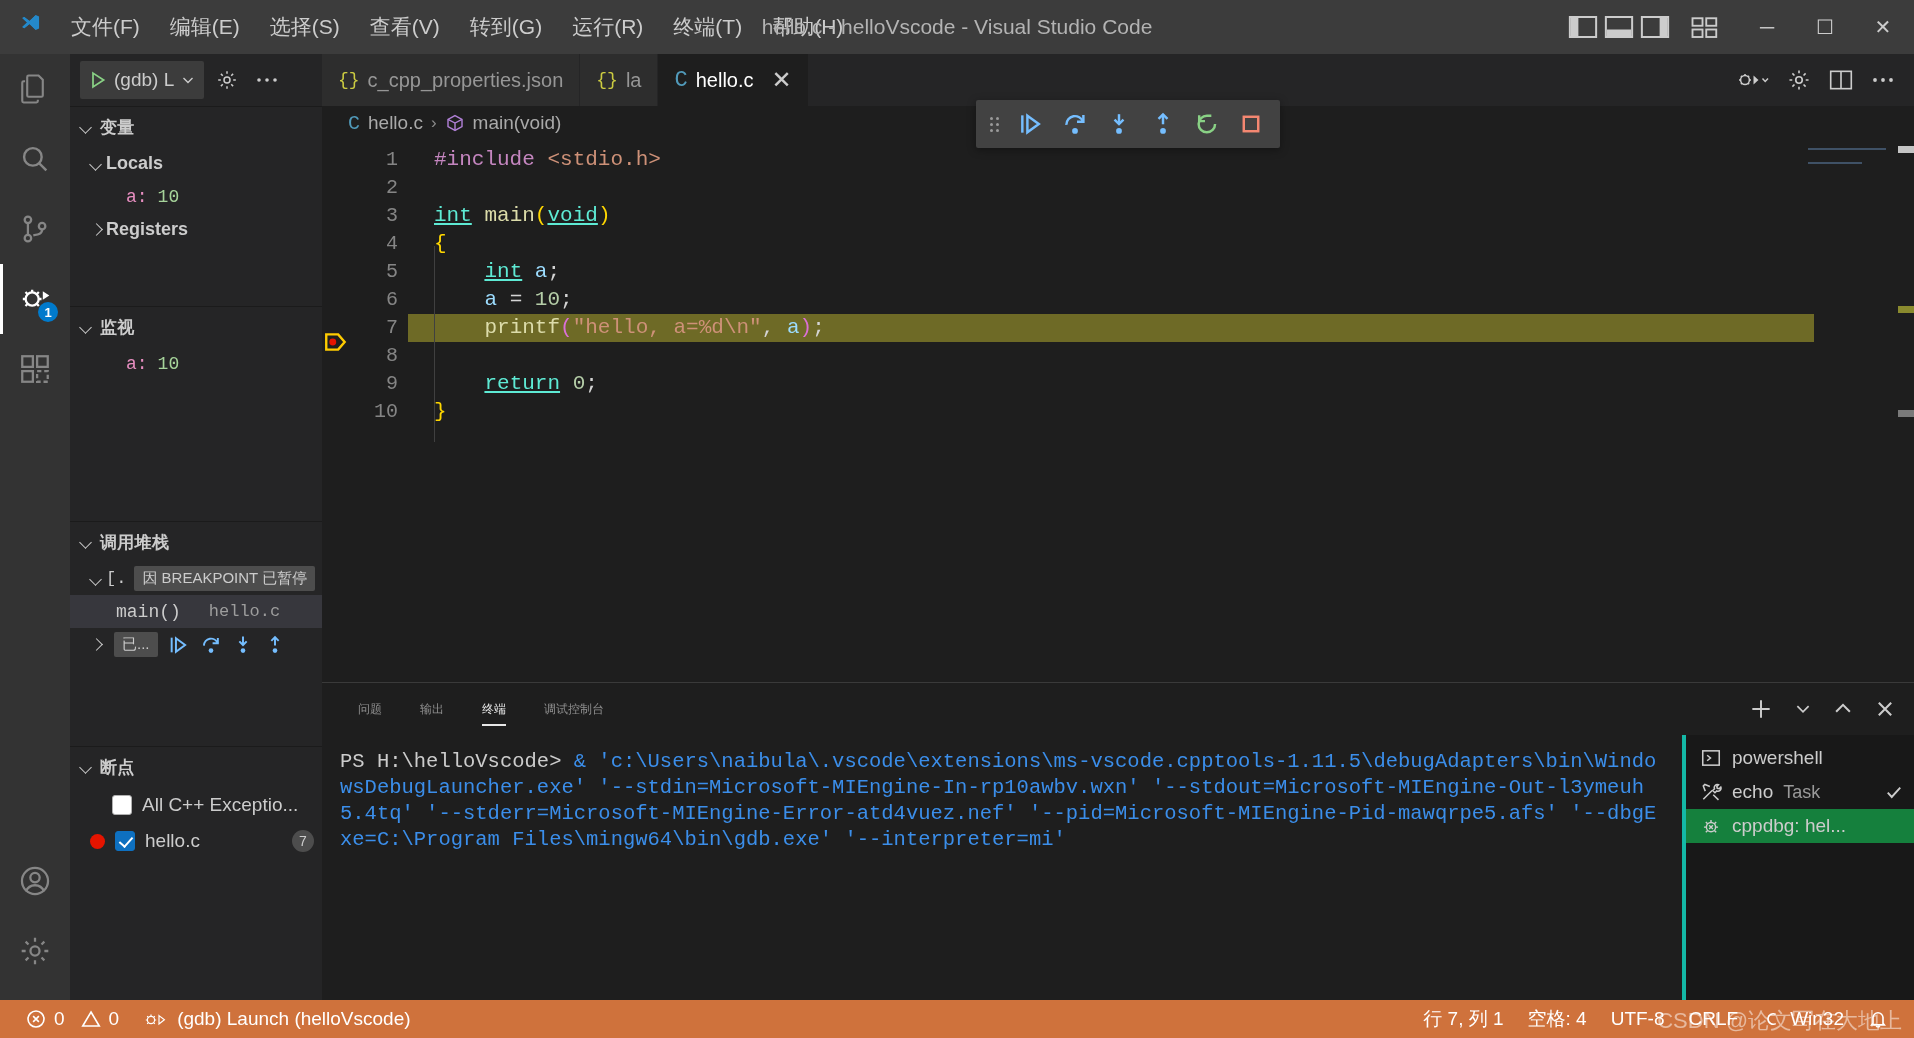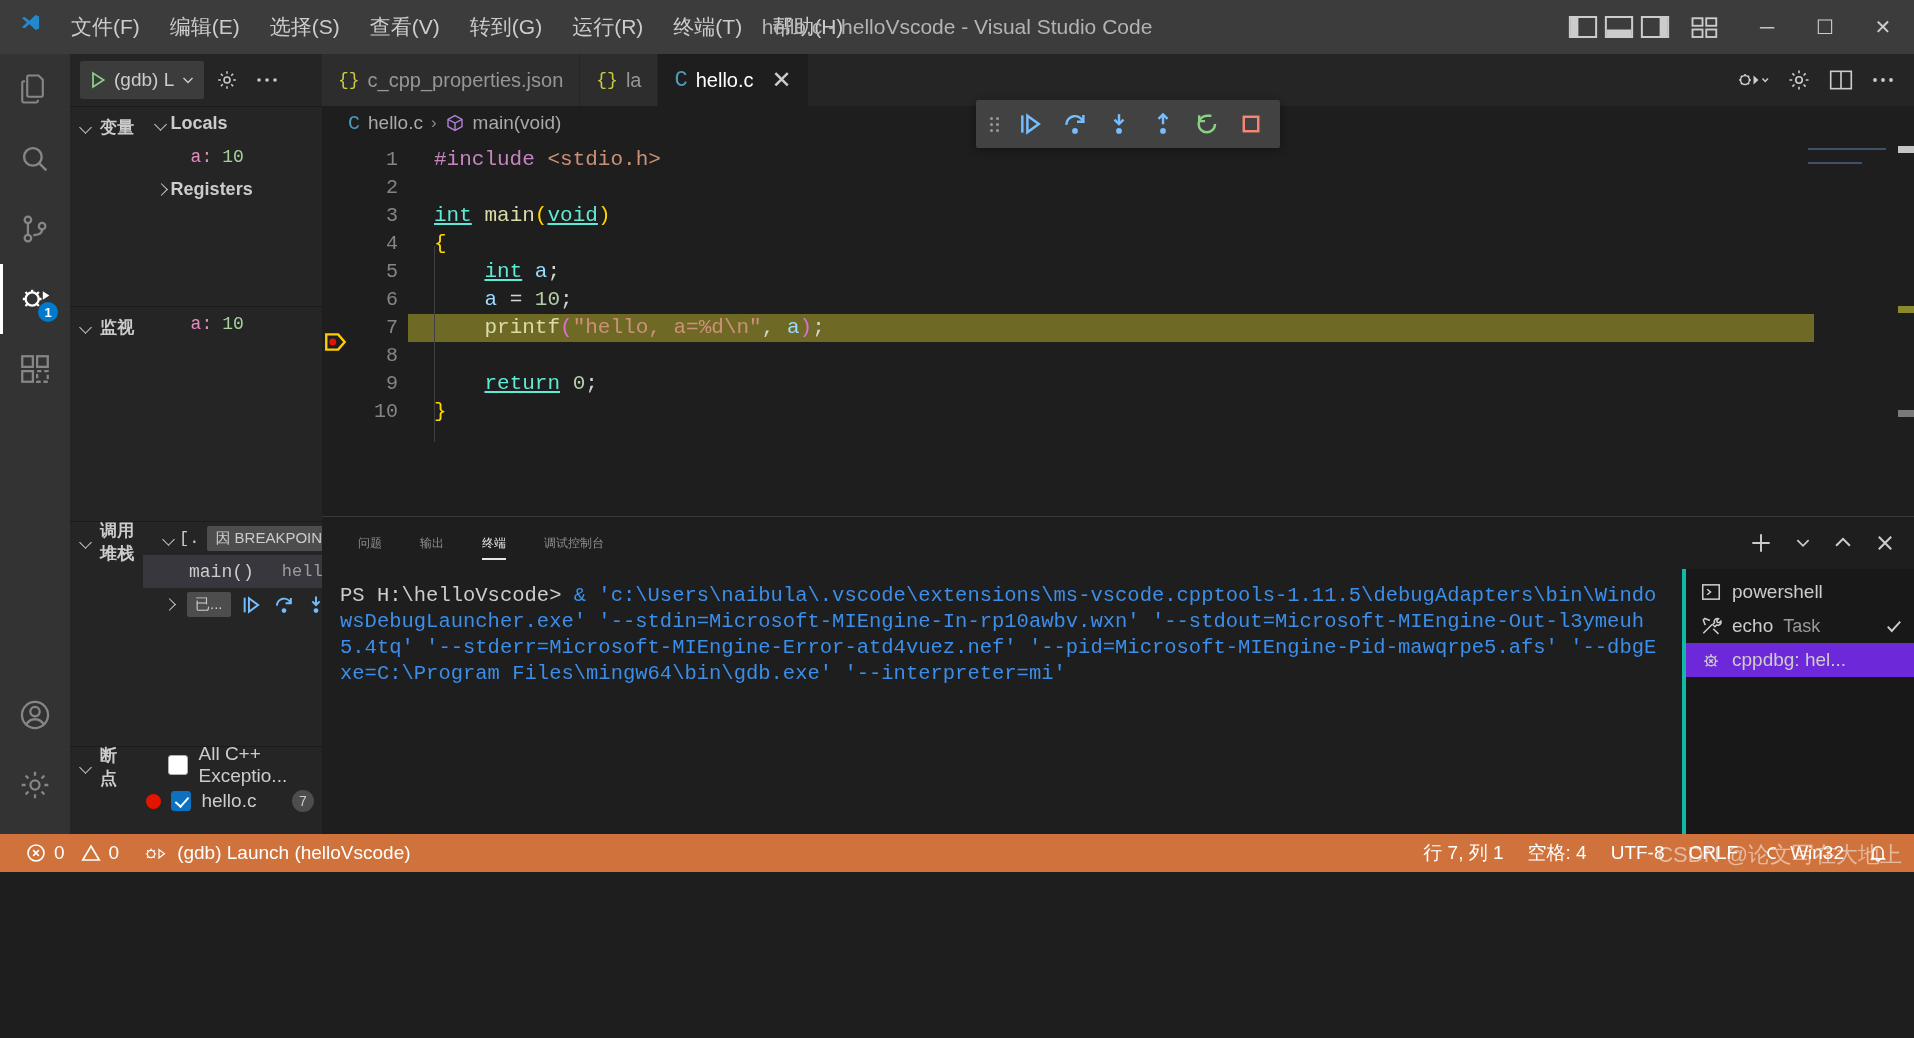--- a/index.html
+++ b/index.html
@@ -2,21 +2,21 @@
 <html><head>
 <meta charset="utf-8">
 <style>
   * { box-sizing: border-box; margin: 0; padding: 0; }
   html, body {
     width: 1914px; height: 1038px;
     background: #1e1e1e;
     font-family: "Liberation Sans", sans-serif;
     overflow: hidden;
   }
-  .app { position: relative; width: 1914px; height: 872px; display: flex; flex-direction: column; }
+  .app { position: relative; width: 1914px; height: 1038px; display: flex; flex-direction: column; }
 
   
   .titlebar {
     height: 54px; background: #3c3c3c; display: flex; align-items: center;
     flex: 0 0 54px; position: relative; color: #cccccc;
   }
   .vs-logo { width: 56px; display: flex; align-items: center; justify-content: center; }
   .vs-logo svg { width: 30px; height: 30px; }
   .menus { display: flex; align-items: center; gap: 0px; }
   .menu-item {
@@ -63,21 +63,21 @@
     height: 52px; display: flex; align-items: center; padding: 0 6px 0 10px; gap: 6px;
     background: #252526;
   }
   .launch-select {
     background: #3c3c3c; display: flex; align-items: center; gap: 6px;
     height: 38px; padding: 0 8px; border-radius: 2px; min-width: 0;
   }
   .launch-select .lbl { font-size: 19px; color: #cccccc; white-space: nowrap; overflow: hidden; }
   .gear-btn, .dots-btn { width: 34px; height: 34px; display:flex; align-items:center; justify-content:center; color:#cccccc;}
 
-  .pane { display: flex; flex-direction: row; min-height: 0; border-top: 1px solid #1b1b1b;}
+  .pane { display: flex; flex-direction: column; min-height: 0; border-top: 1px solid #1b1b1b;}
   .pane-title {
     height: 40px; display: flex; align-items: center; gap: 4px; padding-left: 8px;
     font-size: 17px; font-weight: bold; color: #cccccc; letter-spacing: .3px;
   }
   .chev { width: 18px; height: 18px; display: inline-block; position: relative; flex: 0 0 18px;}
   .chev::after {
     content: ""; position: absolute; left: 3px; top: 5px; width: 8px; height: 8px;
     border-right: 1.6px solid #cccccc; border-bottom: 1.6px solid #cccccc;
     transform: rotate(45deg);
   }
@@ -191,21 +191,21 @@
     font-family: "Liberation Mono", "DejaVu Sans Mono", monospace;
     font-size: 20.5px; line-height: 26px; color: #cccccc; white-space: pre-wrap; word-break: break-all;
   }
   .term-prompt { color: #cccccc; }
   .term-arg { color: #3b8eea; }
   .term-sidebar { width: 232px; flex: 0 0 232px; background: #181818; border-left: 4px solid #14b8a6; padding-top: 6px;}
   .ts-row {
     display: flex; align-items: center; gap: 10px; height: 34px; padding: 0 10px 0 14px;
     font-size: 19px; color: #cccccc;
   }
-  .ts-row.selected { background: #6d28d9; }
+  .ts-row.selected { background: #15803d; }
   .ts-row .sub { color: #9a9a9a; font-size: 18px; }
   .ts-check { margin-left: auto; color: #cccccc; font-size: 18px;}
 
   
   .statusbar {
     height: 38px; flex: 0 0 38px; background: #cf723c; display: flex; align-items: center;
     color: #ffffff; font-size: 19px; padding: 0 14px; gap: 0;
   }
   .sb-group { display: flex; align-items: center; gap: 8px; padding: 0 12px; height: 38px; }
   .sb-right { margin-left: auto; display: flex; align-items: center; }

